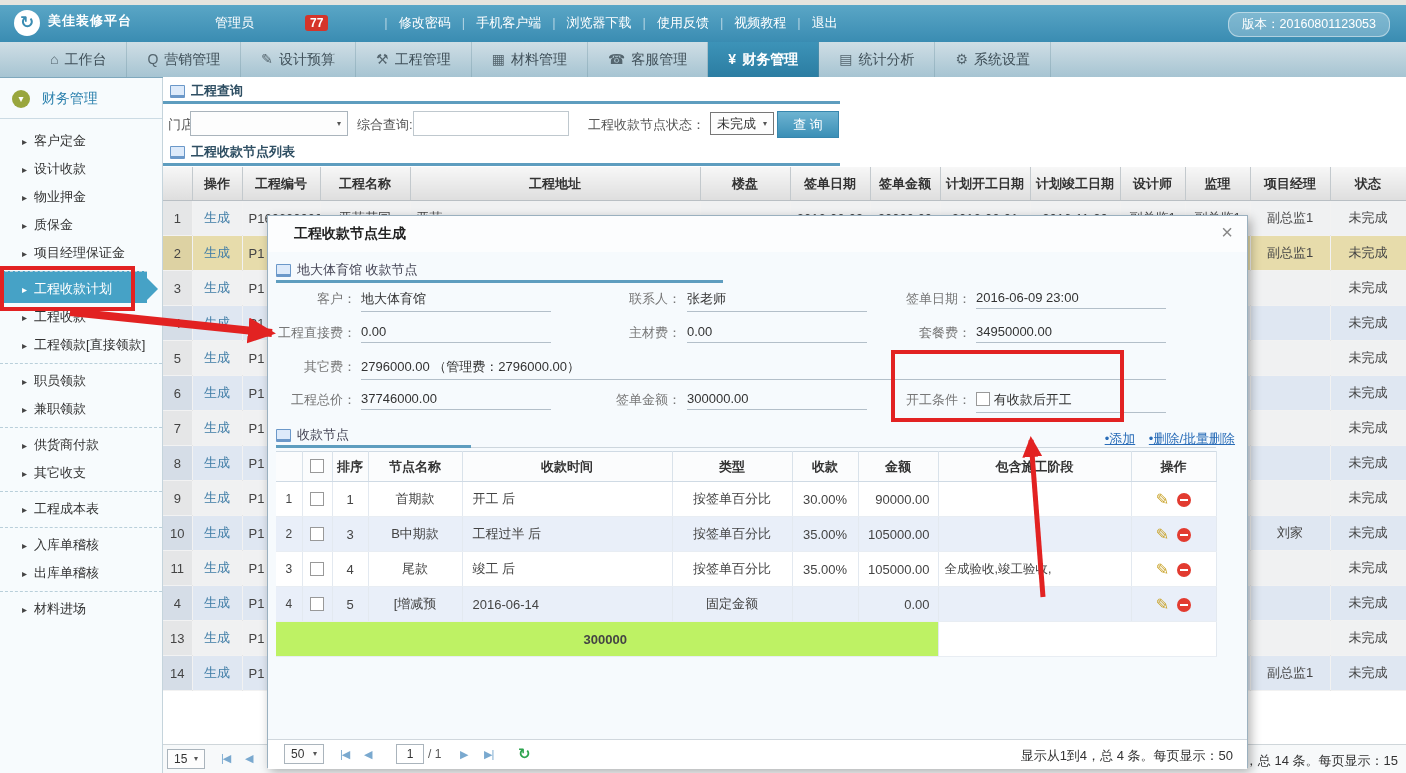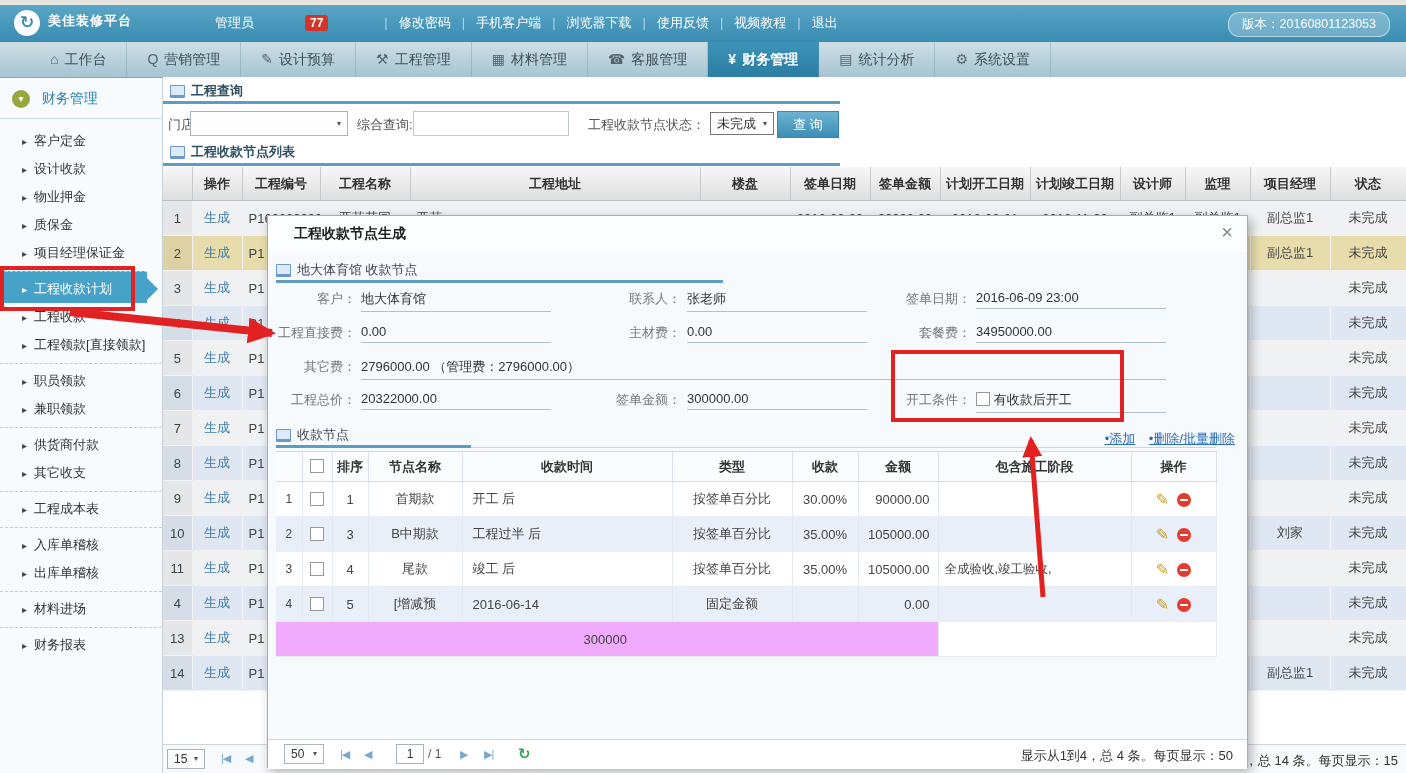--- a/index.html
+++ b/index.html
@@ -99,21 +99,21 @@
   .node-table{position:absolute;left:8px;top:199px;width:940px;background:#fff;font-size:13px;}
   .node-table th{height:27px;background:#fbfcfd;font-weight:bold;color:#333;border-right:1px solid #d9e2ea;
        border-top:1px solid #cfdae4;border-bottom:1px solid #cfdae4;}
   .node-table td{height:32px;text-align:center;border-right:1px solid #e3e9f0;border-bottom:1px solid #e8edf3;
        white-space:nowrap;overflow:hidden;color:#444;}
   .node-table tbody tr:nth-child(even){background:#e9eff9;}
   .nt-idx{color:#888;font-size:12px;}
   .nt-left{text-align:left !important;padding-left:10px;}
   .nt-right{text-align:right !important;padding-right:8px;}
   .nt-stage{font-size:12.5px;text-align:left !important;padding-left:6px;}
-  .t-amount{text-align:right;font-weight:normal;padding-right:4px;background:#f0abfc;}
+  .t-amount{text-align:right;font-weight:bold;padding-right:4px;background:#bef264;}
   .edit{color:#c9a227;font-size:16px;cursor:pointer;margin-right:8px;}
   .del{position:relative;display:inline-block;width:14px;height:14px;border-radius:50%;background:#e23b30;
        vertical-align:-2px;cursor:pointer;}
   .del::after{content:"";position:absolute;left:3px;top:6px;width:8px;height:2px;background:#fff;}
   .m-footer{position:absolute;left:0;top:523px;width:100%;height:29px;background:#fff;border-top:1px solid #d0d7dd;}
   .m-footer .sel{position:absolute;left:16px;top:4px;height:20px;line-height:18px;font-size:12px;}
   .m-footer .pgic{position:absolute;top:8px;}
   .pg-input{position:absolute;left:128px;top:4px;width:26px;height:18px;border:1px solid #aab4bc;background:#fff;
        text-align:center;line-height:18px;font-size:12px;}
   .pg-of{position:absolute;left:160px;top:7px;color:#555;font-size:12px;}
@@ -228,23 +228,20 @@
         <span class="tri">▸</span><span>工程成本表</span>
       </div>
         <div class="side-item sep">
         <span class="tri">▸</span><span>入库单稽核</span>
       </div>
         <div class="side-item">
         <span class="tri">▸</span><span>出库单稽核</span>
       </div>
         <div class="side-item sep">
         <span class="tri">▸</span><span>材料进场</span>
-      </div>
-        <div class="side-item sep">
-        <span class="tri">▸</span><span>财务报表</span>
       </div>
       </div>
   </div>
 
   <div class="content">
     <div class="sec-title" style="top:5px;">
       <span class="micon"></span>
       <span>工程查询</span>
     </div>
     <div class="sec-line" style="top:24px;"></div>
@@ -568,21 +565,21 @@
       <div class="m-value" style="left:93px;top:72px;width:190px;">0.00</div>
       <div class="m-label" style="left:328px;top:72px;width:85px;">主材费：</div>
       <div class="m-value" style="left:419px;top:72px;width:180px;">0.00</div>
       <div class="m-label" style="left:611px;top:72px;width:92px;">套餐费：</div>
       <div class="m-value" style="left:708px;top:72px;width:190px;">34950000.00</div>
 
       <div class="m-label" style="left:0;top:106px;width:88px;">其它费：</div>
       <div class="m-value" style="left:93px;top:106px;width:805px;">2796000.00 （管理费：2796000.00）</div>
 
       <div class="m-label" style="left:0;top:139px;width:88px;">工程总价：</div>
-      <div class="m-value" style="left:93px;top:139px;width:190px;">20322000.00</div>
+      <div class="m-value" style="left:93px;top:139px;width:190px;">37746000.00</div>
       <div class="m-label" style="left:328px;top:139px;width:85px;">签单金额：</div>
       <div class="m-value" style="left:419px;top:139px;width:180px;">300000.00</div>
       <div class="m-label" style="left:611px;top:139px;width:92px;">开工条件：</div>
       <div class="m-value" style="left:708px;top:139px;width:190px;">
         <span class="cb"></span>
         <span>有收款后开工</span>
       </div>
 
       <div class="m-sec" style="left:8px;top:174px;">
         <span class="micon"></span>

